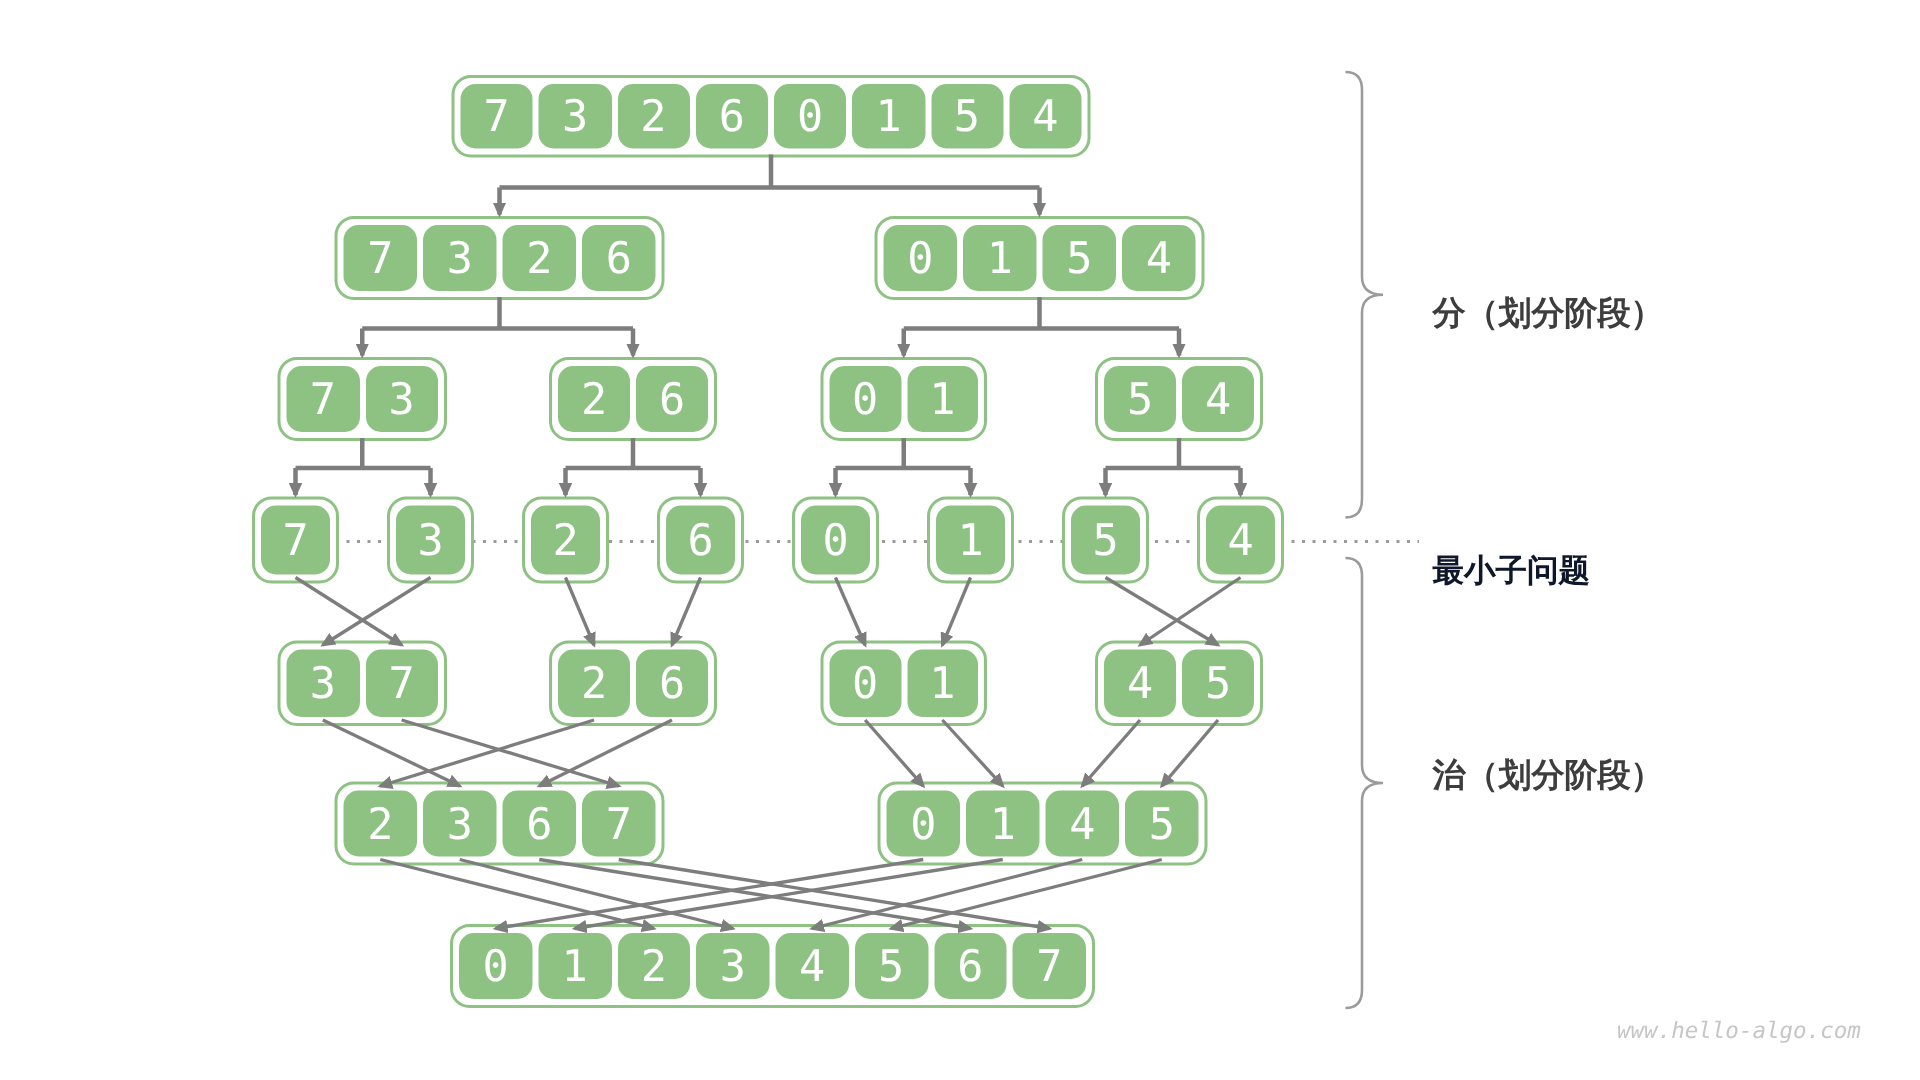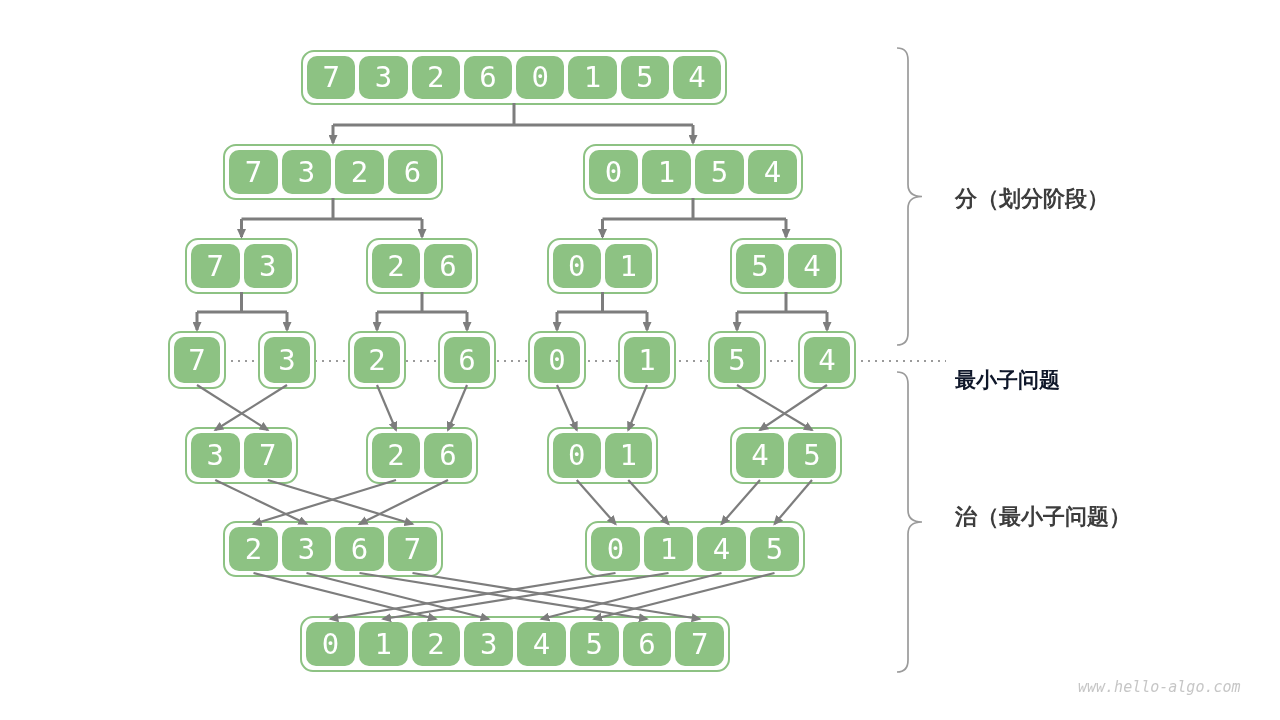--- a/index.html
+++ b/index.html
@@ -191,17 +191,17 @@
       <path d="M 359.5 573 L 646.875 619" stroke="#7d7d7d" stroke-width="2.2" fill="none" marker-end="url(#ah)"></path>
       <path d="M 412.5 573 L 699.625 619" stroke="#7d7d7d" stroke-width="2.2" fill="none" marker-end="url(#ah)"></path>
       <path d="M 615.5 573 L 330.375 619" stroke="#7d7d7d" stroke-width="2.2" fill="none" marker-end="url(#ah)"></path>
       <path d="M 668.5 573 L 383.125 619" stroke="#7d7d7d" stroke-width="2.2" fill="none" marker-end="url(#ah)"></path>
       <path d="M 721.5 573 L 541.375 619" stroke="#7d7d7d" stroke-width="2.2" fill="none" marker-end="url(#ah)"></path>
       <path d="M 774.5 573 L 594.125 619" stroke="#7d7d7d" stroke-width="2.2" fill="none" marker-end="url(#ah)"></path>
       <path d="M 897 48 Q 908 48 908 60 L 908 184.5 Q 908 196.5 922 196.5 Q 908 196.5 908 208.5 L 908 333 Q 908 345 897 345" stroke="#9b9b9b" stroke-width="1.7" fill="none"></path>
       <path d="M 897 372 Q 908 372 908 384 L 908 510 Q 908 522 922 522 Q 908 522 908 534 L 908 660 Q 908 672 897 672" stroke="#9b9b9b" stroke-width="1.7" fill="none"></path>
     </svg>
 
-  <div id="divide-label" class="side-label" style="color: rgb(61, 61, 61); left: 955px; top: 199px;">分（划分阶段）</div>
+  <div id="divide-label" class="side-label" style="color: rgb(61, 61, 61); left: 955px; top: 209px;">分（划分阶段）</div>
   <div id="smallest-label" class="side-label" style="color: #0f172a; left: 955px; top: 380px;">最小子问题</div>
-  <div id="merge-label" class="side-label" style="color: rgb(61, 61, 61); left: 955px; top: 517px;">治（最小子问题）</div>
+  <div id="merge-label" class="side-label" style="color: rgb(61, 61, 61); left: 955px; top: 517px;">治（划分阶段）</div>
   <div id="watermark" style="color: rgb(198, 198, 198); left: 1078px; top: 678px; font-style: italic;">www.hello-algo.com</div>
 </div>
 
 </body></html>

